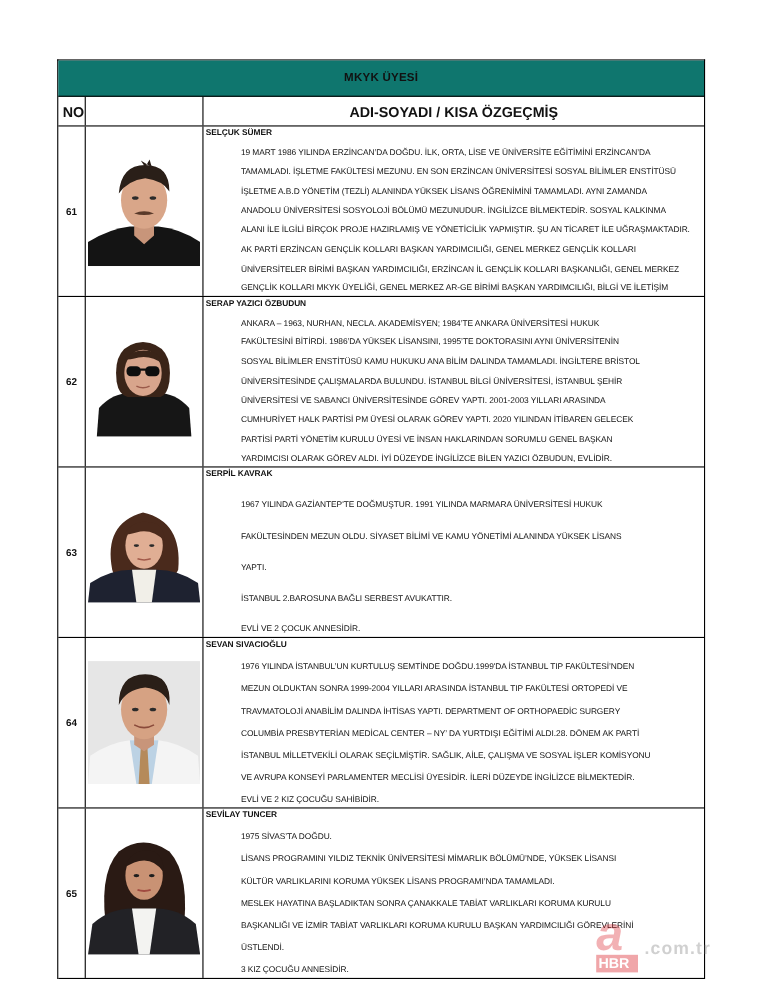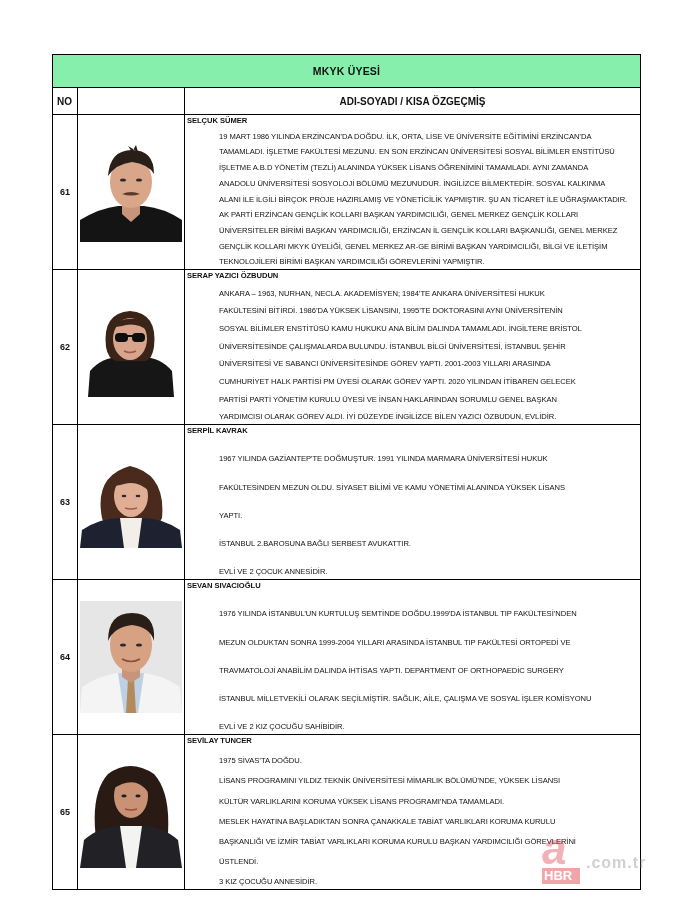--- a/index.html
+++ b/index.html
@@ -1,19 +1,19 @@
 <!DOCTYPE html>
 <html><head>
 <meta charset="utf-8">
 <style>
   html, body { margin: 0; padding: 0; background: #ffffff; }
   body { width: 689px; height: 899px; position: relative; overflow: hidden; font-family: "Liberation Sans", "DejaVu Sans", sans-serif; color: #111; }
   .table { position: absolute; left: 52px; top: 54px; width: 589px; border: 1.5px solid #000; border-bottom: none; box-sizing: border-box; }
-  .title-row { height: 32px; background: #86efac; border-bottom: 1.5px solid #000; display: flex; align-items: center; justify-content: center; font-weight: bold; font-size: 10.5px; letter-spacing: 0.2px; }
-  .head-row { height: 26px; display: flex; border-bottom: 1.5px solid #000; font-weight: bold; font-size: 10px; }
+  .title-row { height: 32px; background: #0f766e; border-bottom: 1.5px solid #000; display: flex; align-items: center; justify-content: center; font-weight: bold; font-size: 10.5px; letter-spacing: 0.2px; }
+  .head-row { height: 26px; display: flex; border-bottom: 1.5px solid #000; font-weight: bold; font-size: 13px; }
   .col-no { width: 25px; border-right: 1.5px solid #000; box-sizing: border-box; display: flex; align-items: center; padding-left: 4px; }
   .col-photo { width: 107px; border-right: 1.5px solid #000; box-sizing: border-box; }
   .col-text { flex: 1; display: flex; align-items: center; justify-content: center; }
   .row { height: 155px; display: flex; border-bottom: 1.5px solid #000; box-sizing: border-box; }
   .row .no { width: 25px; border-right: 1.5px solid #000; box-sizing: border-box; display: flex; align-items: center; justify-content: center; font-weight: bold; font-size: 9px; }
   .row .photo { width: 107px; border-right: 1.5px solid #000; box-sizing: border-box; display: flex; align-items: center; justify-content: center; }
   .row .bio { flex: 1; padding: 0 3px 0 2px; display: flex; flex-direction: column; justify-content: space-between; font-size: 7.6px; line-height: 12.6px; letter-spacing: -0.05px; }
   .bio .name { font-weight: bold; }
   .bio .line { white-space: nowrap; margin-left: 32px; }
   .portrait { width: 102px; height: 100px; position: relative; overflow: hidden; background: #fff; }
@@ -51,21 +51,20 @@
     <div class="bio">
       <div class="name">SELÇUK SÜMER</div>
       <div class="line">19 MART 1986 YILINDA ERZİNCAN’DA DOĞDU. İLK, ORTA, LİSE VE ÜNİVERSİTE EĞİTİMİNİ ERZİNCAN’DA</div>
       <div class="line">TAMAMLADI. İŞLETME FAKÜLTESİ MEZUNU. EN SON ERZİNCAN ÜNİVERSİTESİ SOSYAL BİLİMLER ENSTİTÜSÜ</div>
       <div class="line">İŞLETME A.B.D YÖNETİM (TEZLİ) ALANINDA YÜKSEK LİSANS ÖĞRENİMİNİ TAMAMLADI. AYNI ZAMANDA</div>
       <div class="line">ANADOLU ÜNİVERSİTESİ SOSYOLOJİ BÖLÜMÜ MEZUNUDUR. İNGİLİZCE BİLMEKTEDİR. SOSYAL KALKINMA</div>
       <div class="line">ALANI İLE İLGİLİ BİRÇOK PROJE HAZIRLAMIŞ VE YÖNETİCİLİK YAPMIŞTIR. ŞU AN TİCARET İLE UĞRAŞMAKTADIR.</div>
       <div class="line">AK PARTİ ERZİNCAN GENÇLİK KOLLARI BAŞKAN YARDIMCILIĞI, GENEL MERKEZ GENÇLİK KOLLARI</div>
       <div class="line">ÜNİVERSİTELER BİRİMİ BAŞKAN YARDIMCILIĞI, ERZİNCAN İL GENÇLİK KOLLARI BAŞKANLIĞI, GENEL MERKEZ</div>
       <div class="line">GENÇLİK KOLLARI MKYK ÜYELİĞİ, GENEL MERKEZ AR-GE BİRİMİ BAŞKAN YARDIMCILIĞI, BİLGİ VE İLETİŞİM</div>
-      <div class="line">TEKNOLOJİLERİ BİRİMİ BAŞKAN YARDIMCILIĞI GÖREVLERİNİ YAPMIŞTIR.</div>
     </div>
   </div>
 
   <div class="row">
     <div class="no">62</div>
     <div class="photo">
       <div class="portrait">
         <svg width="102" height="100" viewBox="0 0 102 100">
           <rect width="102" height="100" fill="#ffffff"></rect>
           <path d="M8 100 L10 74 Q22 60 40 60 L62 60 Q80 60 92 74 L94 100 Z" fill="#161616"></path>
@@ -135,21 +134,23 @@
           <ellipse cx="59" cy="44" rx="3" ry="1.6" fill="#2b2b2b"></ellipse>
           <path d="M42 58 Q51 63 60 58" stroke="#8a4a3a" stroke-width="1.5" fill="none"></path>
         </svg>
       </div>
     </div>
     <div class="bio">
       <div class="name">SEVAN SIVACIOĞLU</div>
       <div class="line">1976 YILINDA İSTANBUL’UN KURTULUŞ SEMTİNDE DOĞDU.1999'DA İSTANBUL TIP FAKÜLTESİ’NDEN</div>
       <div class="line">MEZUN OLDUKTAN SONRA 1999-2004 YILLARI ARASINDA İSTANBUL TIP FAKÜLTESİ ORTOPEDİ VE</div>
       <div class="line">TRAVMATOLOJİ ANABİLİM DALINDA İHTİSAS YAPTI. DEPARTMENT OF ORTHOPAEDİC SURGERY</div>
+      <div class="line">COLUMBİA PRESBYTERİAN MEDİCAL CENTER – NY’ DA YURTDIŞI EĞİTİMİ ALDI.28. DÖNEM AK PARTİ</div>
       <div class="line">İSTANBUL MİLLETVEKİLİ OLARAK SEÇİLMİŞTİR. SAĞLIK, AİLE, ÇALIŞMA VE SOSYAL İŞLER KOMİSYONU</div>
+      <div class="line">VE AVRUPA KONSEYİ PARLAMENTER MECLİSİ ÜYESİDİR. İLERİ DÜZEYDE İNGİLİZCE BİLMEKTEDİR.</div>
       <div class="line">EVLİ VE 2 KIZ ÇOCUĞU SAHİBİDİR.</div>
     </div>
   </div>
 
   <div class="row">
     <div class="no">65</div>
     <div class="photo">
       <div class="portrait" style="height:112px">
         <svg width="102" height="112" viewBox="0 0 102 112">
           <rect width="102" height="112" fill="#ffffff"></rect>

